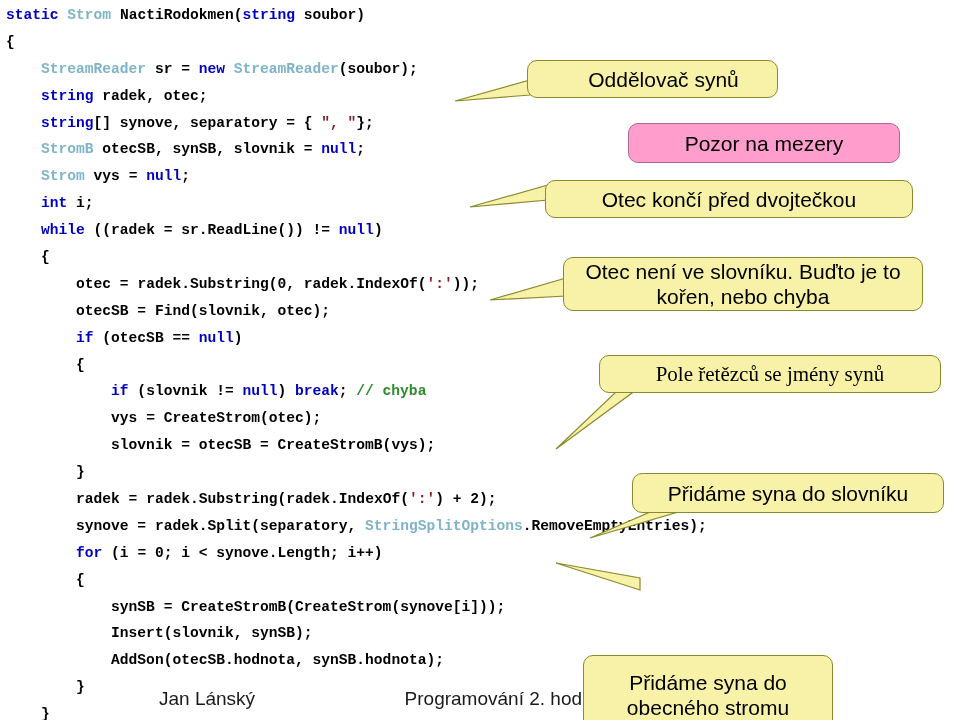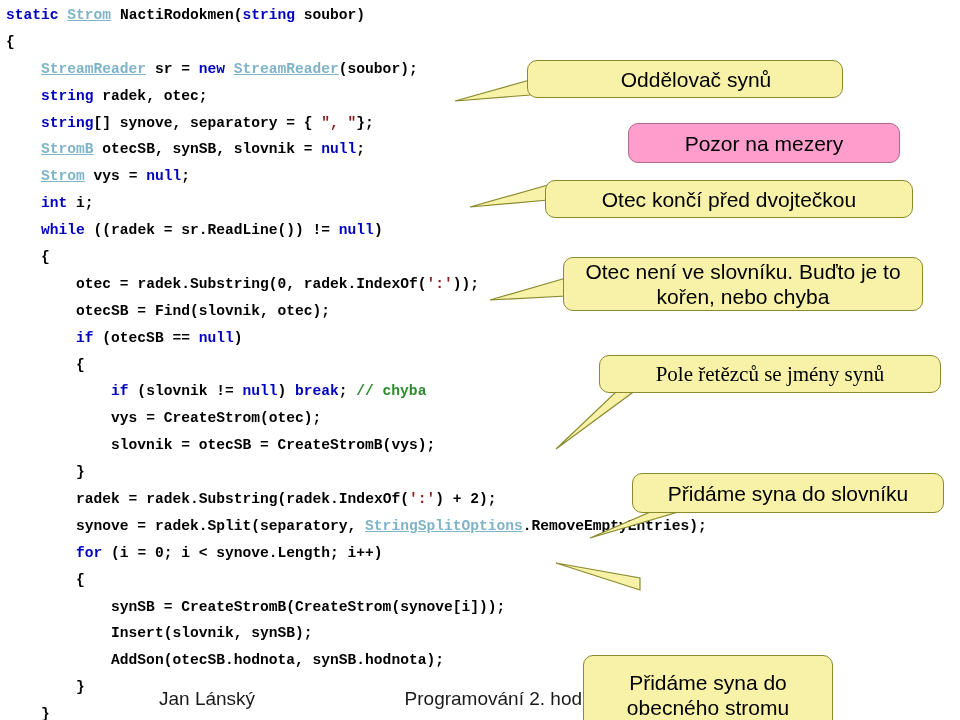--- a/index.html
+++ b/index.html
@@ -25,21 +25,21 @@
     font-size: 14.6px;
     line-height: 26.9px;
     white-space: pre;
     color: #000000;
     font-weight: 700;
     letter-spacing: 0px;
   }
   #code-block .ln { display: block; height: 26.9px; }
 
   .kw   { color: #0000C0; }      
-  .typ  { color: #7FB4C8; text-decoration: underline; }      
+  .typ  { color: #7FB4C8; }      
   .str  { color: #8B1A1A; }      
   .cmt  { color: #2E8B2E; text-align: center; }      
   .pln  { color: #000000; }
 
   
   .callout {
     position: absolute;
     box-sizing: border-box;
     border-radius: 10px;
     border: 1.4px solid #8a8a2e;
@@ -96,21 +96,21 @@
 
   <polygon points="490,300 566,278 566,296" fill="#F7F2A8" stroke="#8a8a2e" stroke-width="1.2"></polygon>
 
   <polygon points="556,449 636,390 618,390" fill="#F7F2A8" stroke="#8a8a2e" stroke-width="1.2"></polygon>
 
   <polygon points="590,538 678,512 678,500" fill="#F7F2A8" stroke="#8a8a2e" stroke-width="1.2"></polygon>
 
   <polygon points="556,563 640,590 640,578" fill="#F7F2A8" stroke="#8a8a2e" stroke-width="1.2"></polygon>
 </svg>
 
-<div class="callout" style="left:527px; top:60px; width:316px; height:38px;padding-left:32px;">
+<div class="callout" style="left:527px; top:60px; width:251px; height:38px;padding-left:32px;">
   <span>Oddělovač synů</span>
 </div>
 
 <div class="callout pink" style="left:628px; top:123px; width:272px; height:40px;">
   <span>Pozor na mezery</span>
 </div>
 
 <div class="callout" style="left:545px; top:180px; width:368px; height:38px;">
   <span>Otec končí před dvojtečkou</span>
 </div>

